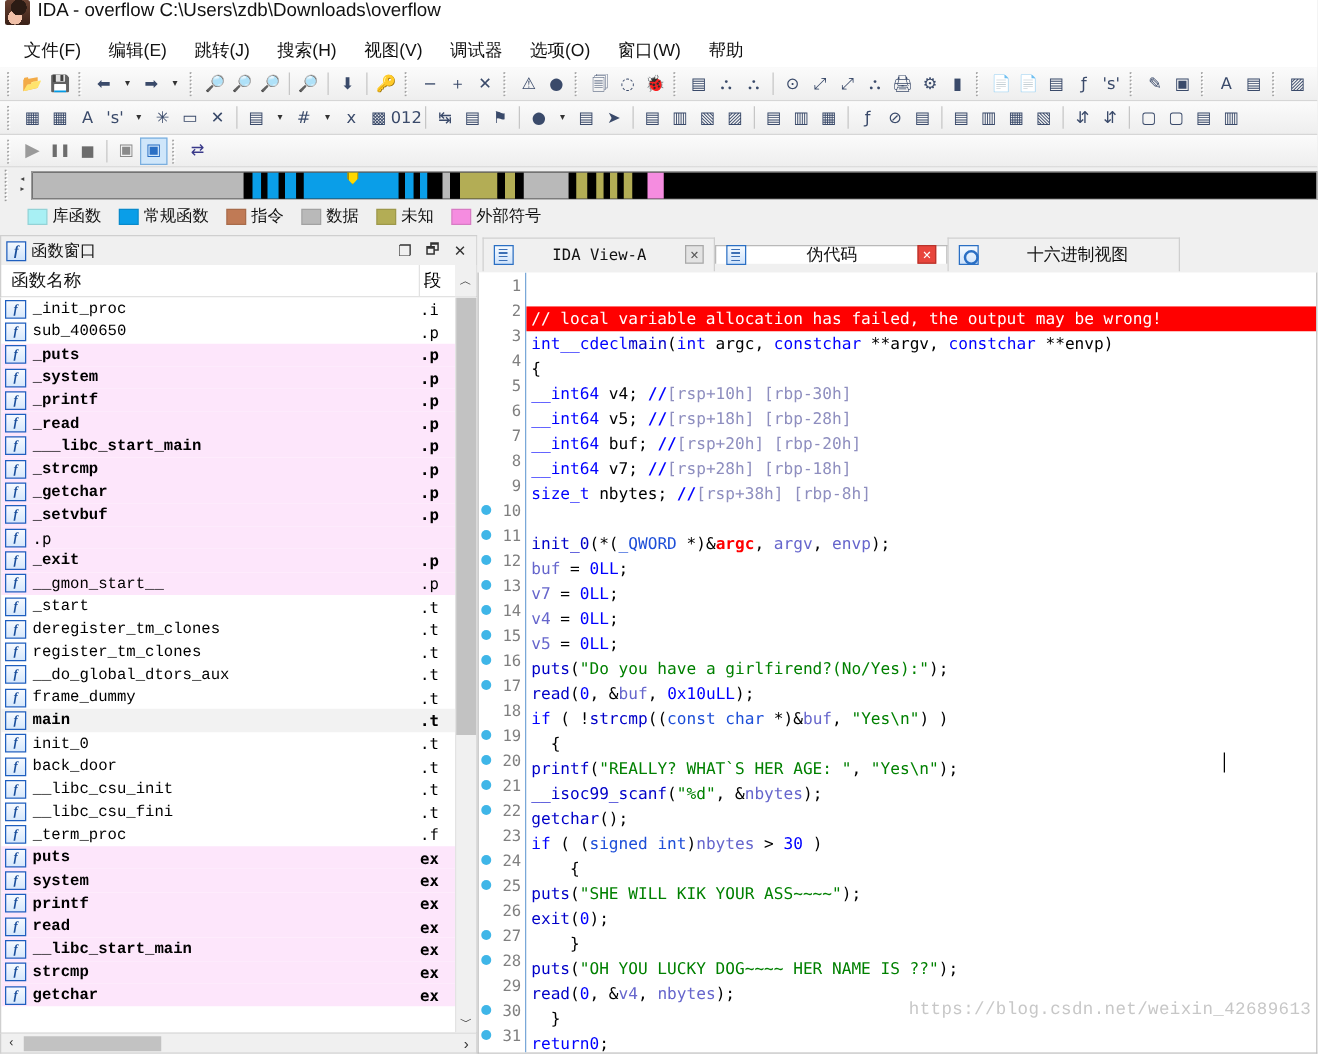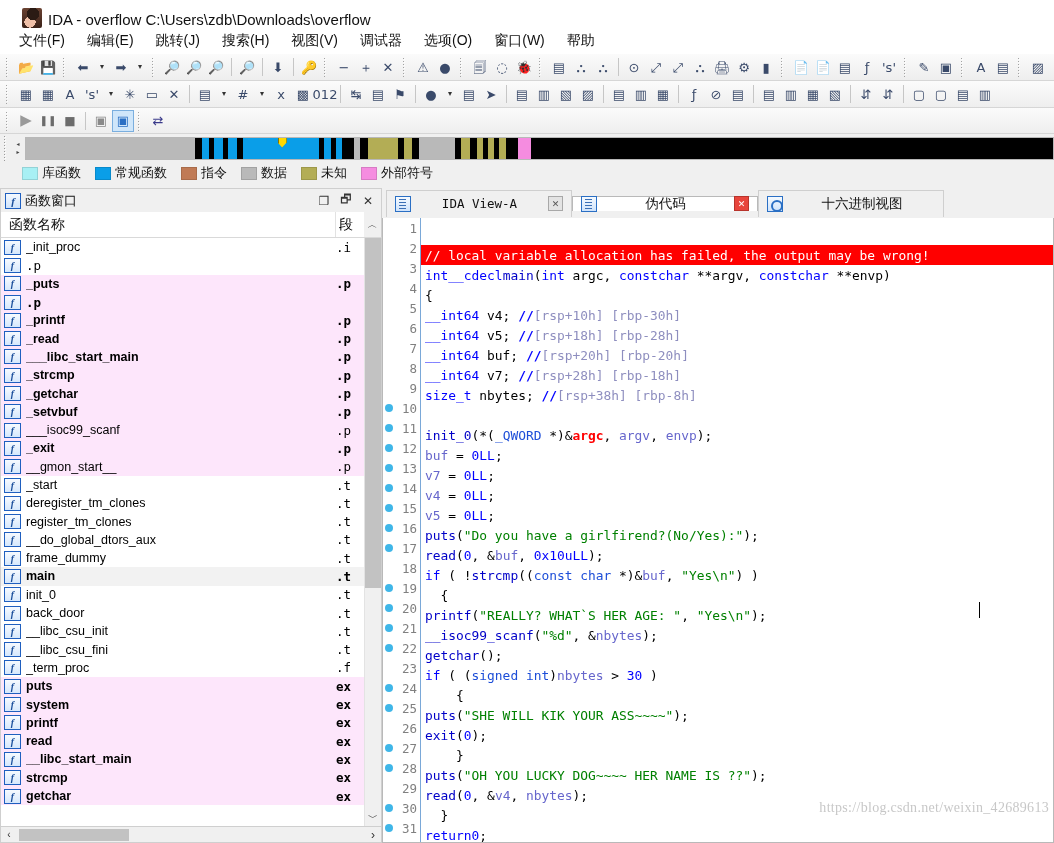--- a/index.html
+++ b/index.html
@@ -9,21 +9,21 @@
     overflow: hidden;
     background: #f0f0f0;
     font-family: "Liberation Sans", sans-serif;
     font-size: 12px;
     color: #000;
   }
   #app { position: relative; width: 1054px; height: 843px; background:#f0f0f0; }
 
   
   .titlebar {
-    height: 28px; display: flex; align-items: flex-end; padding-left: 22px;
+    height: 28px; display: flex; align-items: flex-start; padding-left: 4px;
     background: #ffffff;
   }
   .title-icon {
     width: 20px; height: 20px; margin-right: 6px;
     border-radius: 2px;
     background:
       radial-gradient(circle at 55% 30%, #2b1b14 0 35%, rgba(0,0,0,0) 36%),
       radial-gradient(circle at 40% 70%, #f0c0a8 0 30%, rgba(0,0,0,0) 31%),
       linear-gradient(#6a4232, #3a2118);
     position: relative; overflow: hidden;
@@ -144,21 +144,21 @@
   .fn-row.imp { background: #fde6fb; }
   .fn-row.sel { background: #f2f2f2; }
   .fn-row .fico {
     width: 17px; height: 15px; margin: 0 5px 0 3px; flex:none;
     border: 1px solid #1f5fbf; background: linear-gradient(#f6faff,#d6e8fc);
     display:flex;align-items:center;justify-content:center;
     font-style: italic; font-weight: bold; font-size: 10px; color:#1b4f9c;
     font-family:"Liberation Serif", serif;
   }
   .fn-row .fname {
-    flex: 1; font-family: Liberation Sans, sans-serif; font-size: 12.5px; color: #000;
+    flex: 1; font-family: Liberation Mono, monospace; font-size: 12.5px; color: #000;
     white-space: nowrap; overflow: hidden;
   }
   .fn-row.imp .fname, .fn-row.sel .fname, .fn-row.imp .fseg, .fn-row.sel .fseg { font-weight: bold; }
   .fn-row .fseg {
     width: 28px; flex:none; font-family: "DejaVu Sans Mono", monospace; font-size: 12.5px;
     color:#000; overflow:hidden; white-space:nowrap;
   }
   .fn-vscroll { width: 17px; flex:none; background:#f0f0f0; position:relative; border-left:1px solid #e3e3e3;}
   .fn-vscroll .thumb { position:absolute; left:0; right:0; top: 0px; height: 350px; background:#c2c2c2; }
   .fn-vscroll .dn { position:absolute; bottom:0; left:0; right:0; height:17px; display:flex;align-items:center;justify-content:center;font-size:10px;color:#333;}
@@ -225,21 +225,21 @@
   .str { color: #008000; }
   .var { color: #6666cc; }
   .cmt { color: #8e8ebf; }
   .cmt2 { color: #0000ff; font-weight:bold; }
   .red { color: #ff0000; font-weight: bold; }
   .gry { color: #1d4ed8; }
   .num { color: #000080; }
   .caret { position:absolute; left: 596px; top: 384px; width: 1px; height: 16px; background:#000; }
   .watermark {
     position: absolute; right: 4px; bottom: 26px; font-size: 14px;
-    color: rgba(180,180,180,.75); font-family:Liberation Serif, serif;
+    color: rgba(180,180,180,.75); font-family:Liberation Mono, monospace;
     letter-spacing: .3px; pointer-events:none;
   }
 </style>
 </head>
 <body>
 
 <div id="app">
 
   <div class="titlebar">
     <div class="title-icon"></div>
@@ -457,29 +457,31 @@
       </div>
       <div class="fn-body">
         <div class="fn-list" id="fnlist">
             <div class="fn-row">
               <div class="fico">f</div>
               <div class="fname">_init_proc</div>
               <div class="fseg">.i</div>
             </div>
             <div class="fn-row">
               <div class="fico">f</div>
+              <div class="fname">sub_400650</div>
               <div class="fseg">.p</div>
             </div>
             <div class="fn-row imp">
               <div class="fico">f</div>
               <div class="fname">_puts</div>
               <div class="fseg">.p</div>
             </div>
             <div class="fn-row imp">
               <div class="fico">f</div>
+              <div class="fname">_system</div>
               <div class="fseg">.p</div>
             </div>
             <div class="fn-row imp">
               <div class="fico">f</div>
               <div class="fname">_printf</div>
               <div class="fseg">.p</div>
             </div>
             <div class="fn-row imp">
               <div class="fico">f</div>
               <div class="fname">_read</div>
@@ -500,21 +502,20 @@
               <div class="fname">_getchar</div>
               <div class="fseg">.p</div>
             </div>
             <div class="fn-row imp">
               <div class="fico">f</div>
               <div class="fname">_setvbuf</div>
               <div class="fseg">.p</div>
             </div>
             <div class="fn-row imp" style="font-weight: normal;">
               <div class="fico">f</div>
-              <div class="fname" style="font-weight: normal;">___isoc99_scanf</div>
               <div class="fseg" style="font-weight: normal;">.p</div>
             </div>
             <div class="fn-row imp">
               <div class="fico">f</div>
               <div class="fname">_exit</div>
               <div class="fseg">.p</div>
             </div>
             <div class="fn-row imp" style="font-weight: normal;">
               <div class="fico">f</div>
               <div class="fname" style="font-weight: normal;">__gmon_start__</div>

